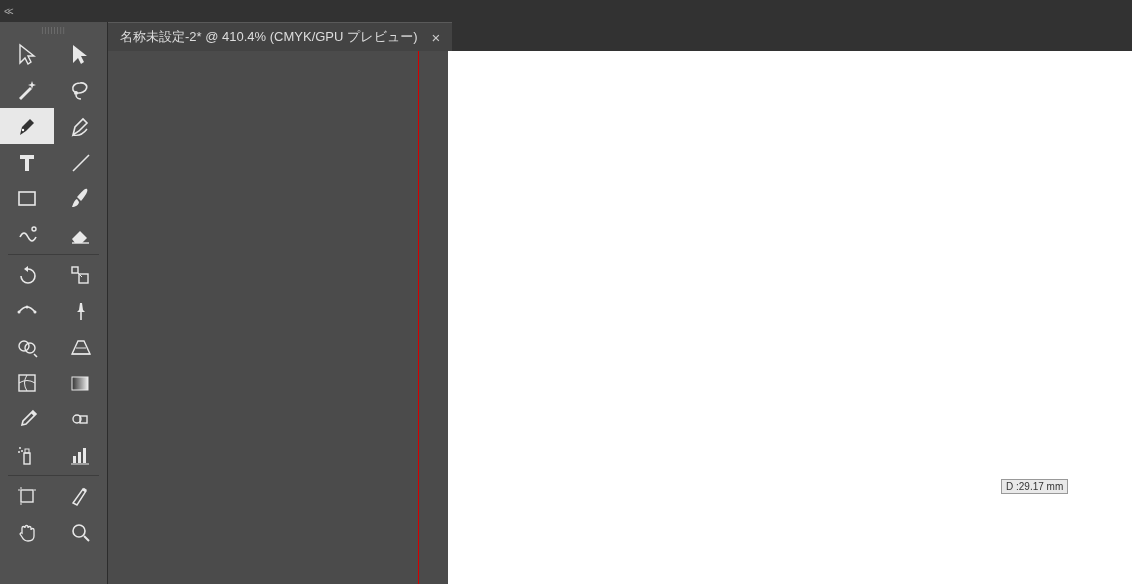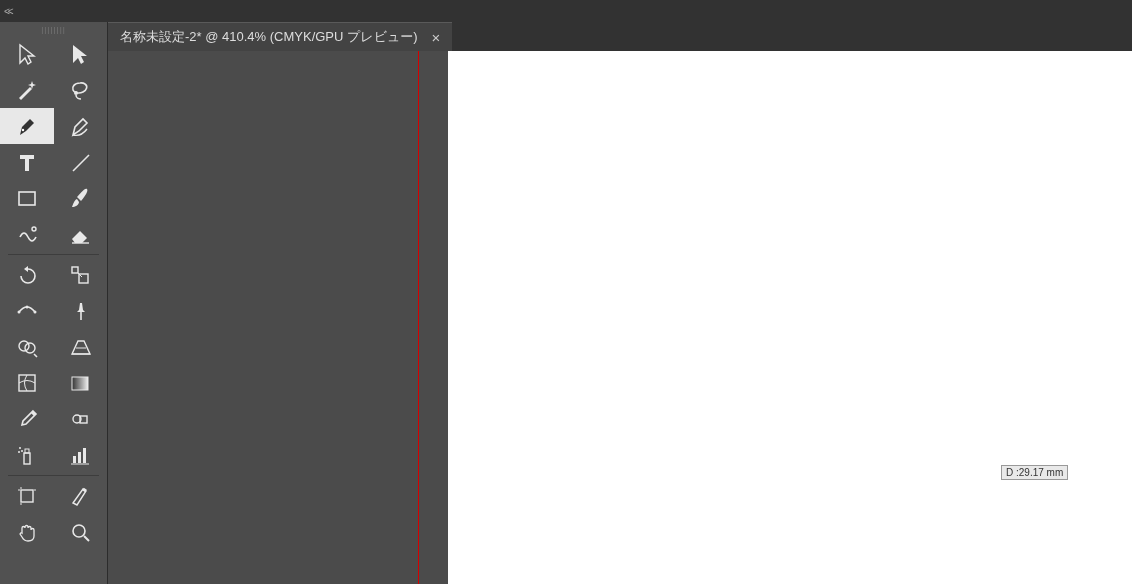--- a/index.html
+++ b/index.html
@@ -229,19 +229,19 @@
           <span class="tab-close">×</span>
         </div>
       </div>
       <div class="canvas-holder">
         <div class="artboard"></div>
         <div class="guide"></div>
         <svg class="svg-canvas">
           <line id="pathline" stroke="#3b82f6" stroke-width="1" x1="554" y1="285" x2="877" y2="423"></line>
           <rect id="anchor" width="5" height="5" fill="#3b82f6" x="551.5" y="282.5"></rect>
         </svg>
-        <div class="tooltip" id="tip" style="left: 893px; top: 414px;">
+        <div class="tooltip" id="tip" style="left: 893px; top: 428px;">
           <span>D :29.17 mm</span>
         </div>
       </div>
     </div>
   </div>
 </div>
 
 </body></html>

